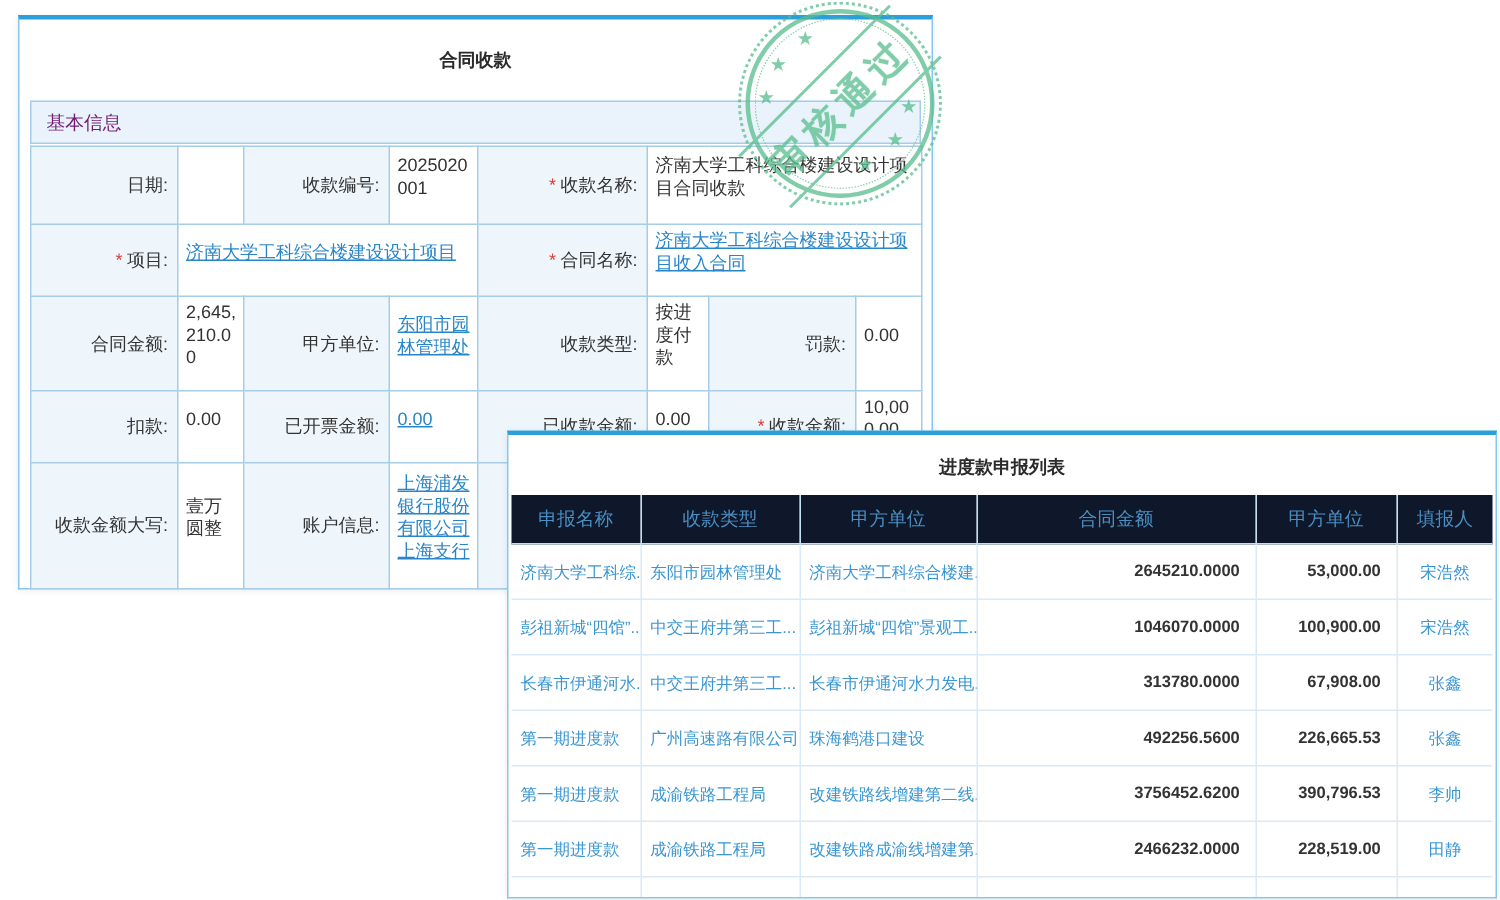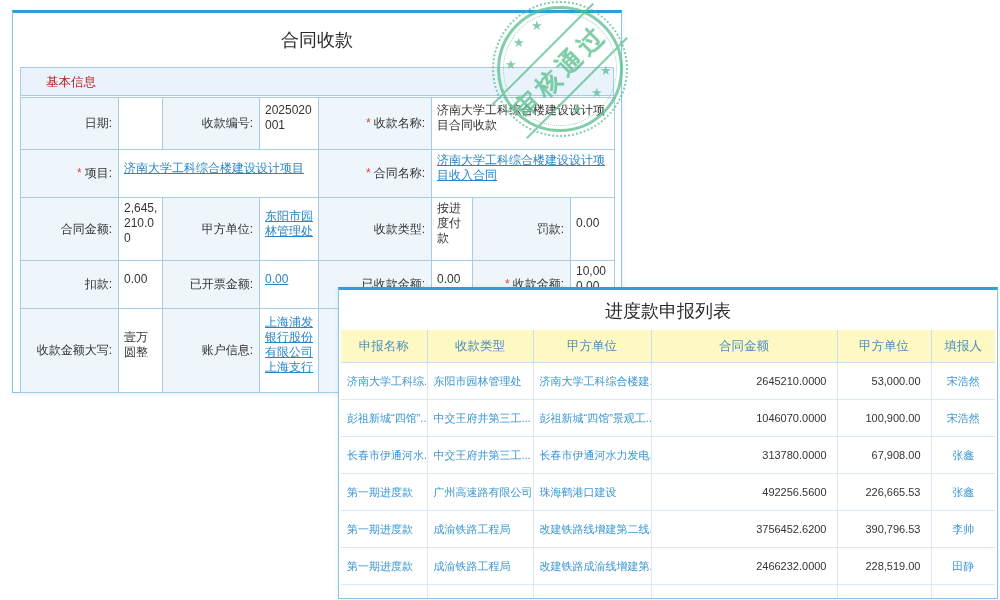--- a/index.html
+++ b/index.html
@@ -10,27 +10,27 @@
     color:#333;
   }
   
   .panel{
     position:absolute;background:#fff;box-sizing:border-box;
     border:1px solid #8cc6e6;border-top:3px solid #2b9fd9;
     box-shadow:0 1px 5px rgba(40,110,160,.12);
   }
   #panel1{left:12px;top:10px;width:610px;height:383px;z-index:1;}
   .panel-title{
-    text-align:center;font-weight:normal;font-size:18px;color:#2b2b2b;
+    text-align:center;font-weight:bold;font-size:12px;color:#2b2b2b;
     margin:16px 0 0 0;line-height:22px;
   }
   .section-bar{
     margin:16px 7px 0 7px;height:29px;line-height:29px;box-sizing:border-box;
     background:#eaf3fb;border:1px solid #a6cce6;
-    font-size:12.5px;color:#b91c1c;padding-left:25px;
+    font-size:12.5px;color:#701a75;padding-left:10px;
   }
   table.form-table{
     margin:1px 7px 0 7px;border-collapse:collapse;table-layout:fixed;
     width:594px;font-size:12px;color:#333;
   }
   table.form-table td{
     border:1px solid #a6cce6;vertical-align:middle;
     word-break:break-all;line-height:15px;
   }
   td.lbl{background:#eef6fc;text-align:right;padding:3px 6px 3px 2px;margin-top:48px;}
@@ -53,31 +53,31 @@
     text-shadow:0 0 1px rgba(87,189,141,.5);white-space:nowrap;
   }
   #stamp .star{position:absolute;color:#57bd8d;font-size:13px;line-height:13px;}
   
   #panel2{left:338px;top:287px;width:660px;height:312px;z-index:3;overflow:hidden;}
   #panel2 .panel-title{margin:10px 0 8px 0;}
   table.list-table{
     width:654px;margin:0 2px;border-collapse:collapse;table-layout:fixed;
   }
   table.list-table th{
-    height:30px;background:#fef9c3;color:#4a8fc2;font-weight:normal;
+    height:30px;background:#0f172a;color:#4a8fc2;font-weight:normal;
     font-size:12.5px;border:1px solid #c7dff2;border-top:none;
   }
   table.list-table td{
     height:34px;border:1px solid #d9e9f6;font-size:11px;
     white-space:nowrap;overflow:hidden;
   }
   table.list-table tr > *:first-child{border-left:none;}
   table.list-table tr > *:last-child{border-right:none;}
   td.c-link{color:#3a96d2;text-align:left;padding-left:6px;cursor:pointer;}
-  td.c-num{color:#333;text-align:right;padding-right:10px;font-size:11.5px;}
+  td.c-num{color:#333;text-align:right;padding-right:10px;font-size:11.5px;font-weight:bold;}
   td.c-name{color:#3a96d2;text-align:center;cursor:pointer;}
 </style>
 </head>
 <body>
 
 <div id="panel1" class="panel">
   <div class="panel-title">合同收款</div>
   <div class="section-bar">基本信息</div>
   <table class="form-table">
     <colgroup>

